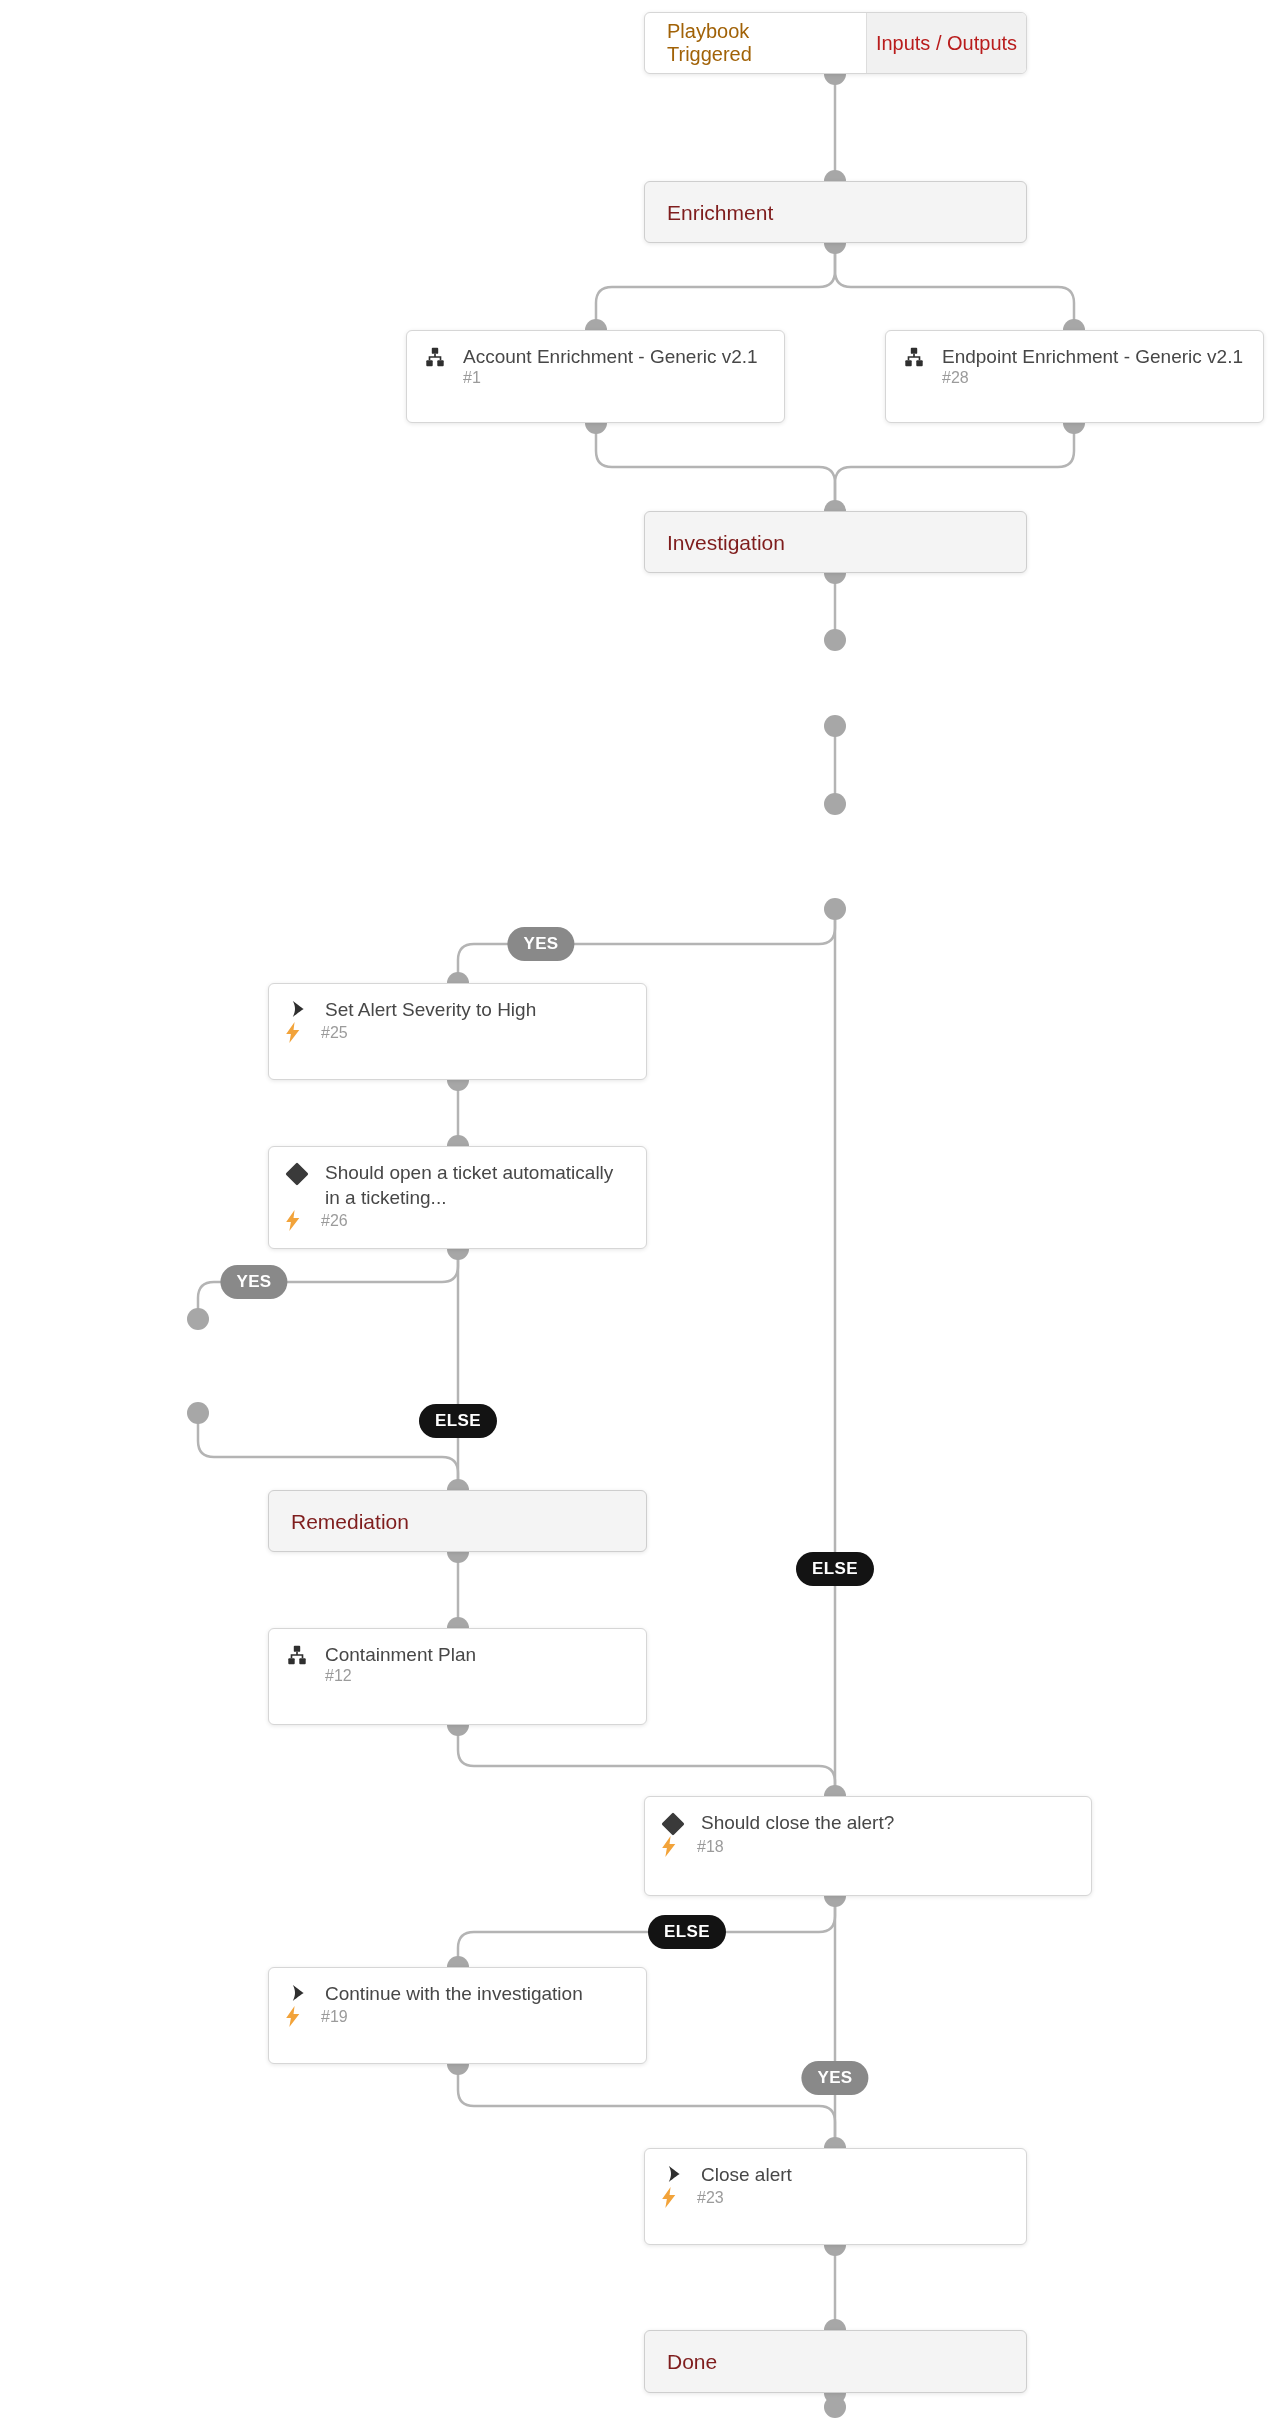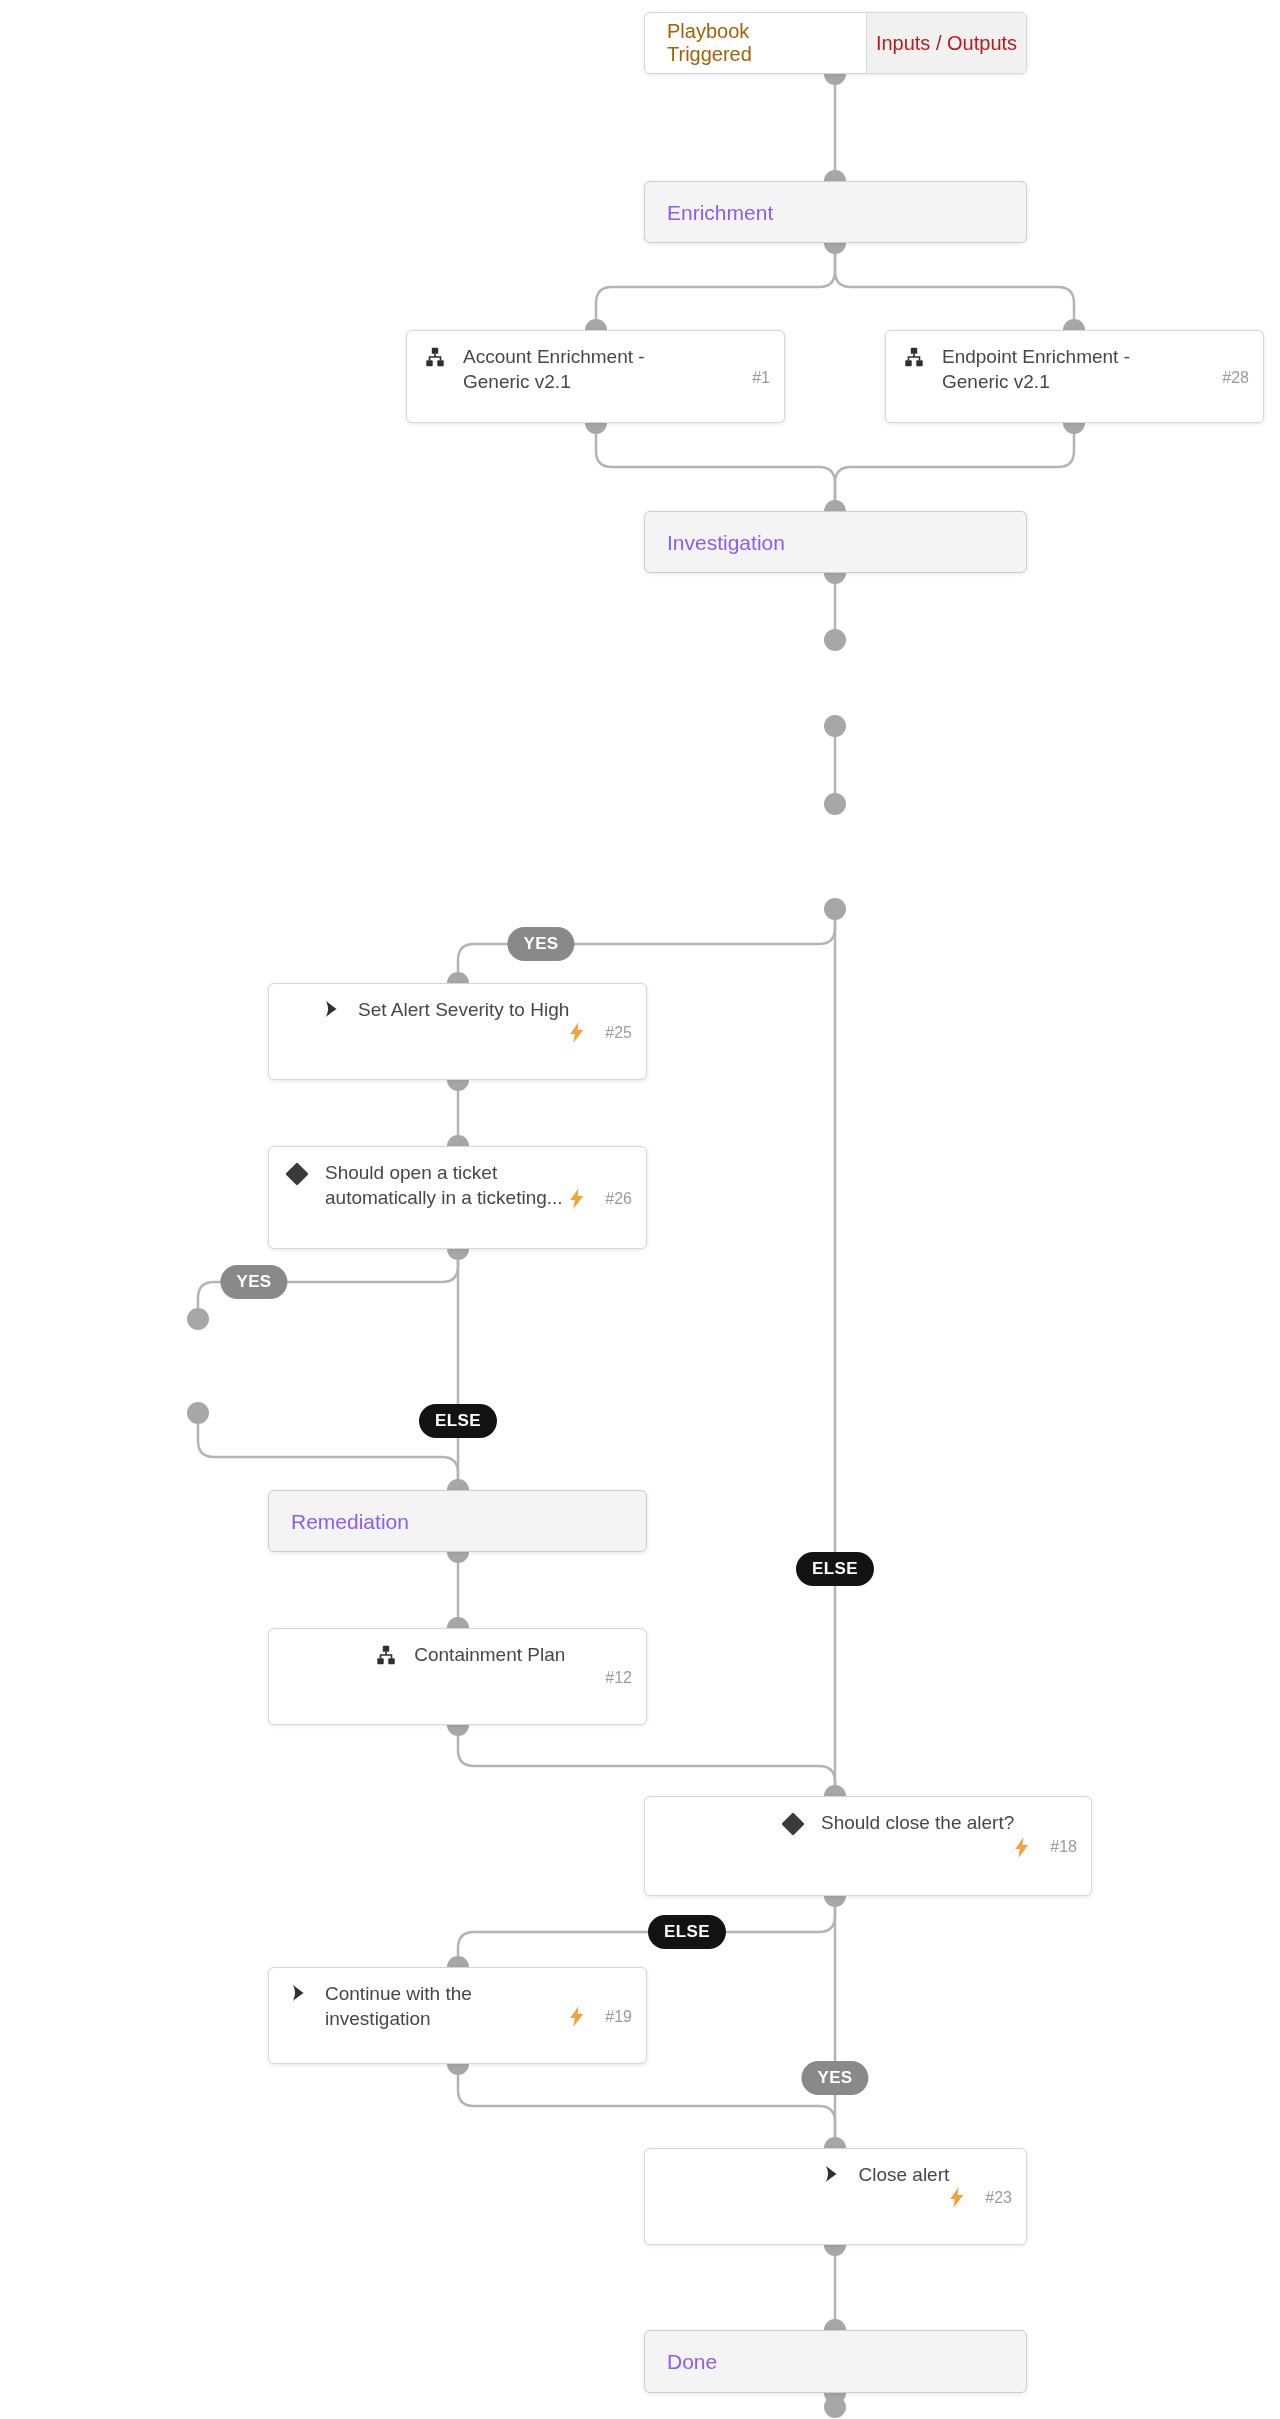--- a/index.html
+++ b/index.html
@@ -2,32 +2,32 @@
 <html><head>
 <meta charset="utf-8">
 <style>
   * { margin:0; padding:0; box-sizing:border-box; }
   html,body { background:#ffffff; }
   body { font-family:"Liberation Sans", sans-serif; }
   #canvas { position:relative; width:1280px; height:2419px; background:#ffffff; overflow:hidden; }
   #edges { position:absolute; left:0; top:0; z-index:1; }
   .node { position:absolute; z-index:2; background:#ffffff; border:1px solid #d6d6d6; border-radius:6px;
           box-shadow:0 1px 4px rgba(0,0,0,0.10); }
-  .task { display:flex; flex-direction:row; justify-content:flex-end; padding:13px 14px 11px 16px; }
+  .task { display:flex; flex-direction:column; justify-content:flex-start; padding:13px 14px 11px 16px; }
   .trow { display:flex; align-items:flex-start; gap:16px; }
   .icon { width:24px; flex:0 0 24px; display:flex; align-items:center; justify-content:center; padding-top:2px; }
   .title { font-size:19px; line-height:25px; color:#474747; }
   .footer { display:flex; align-items:center; }
   .footer .bolt { width:16px; display:flex; }
   .footer .num { font-size:16px; color:#9b9b9b; margin-left:20px; }
   .footer.indent { padding-left:40px; }
   .footer.indent .num { margin-left:0; }
   .section { display:flex; align-items:center; padding:0 22px; background:#f4f4f4; border-color:#cecece;
              font-size:21px; color:#3d3d3d; }
-  .section .title { font-size:21px; color:#8b5cf6; }
+  .section .title { font-size:21px; color:#7f1d1d; }
   .trigger { display:flex; padding:0; overflow:hidden; }
   .trigger-left { flex:1; display:flex; align-items:center; padding-left:22px; font-size:20px; color:#a16207; }
   .trigger-right { width:160px; background:#f1f1f1; border-left:1px solid #dddddd; display:flex;
                    align-items:center; justify-content:center; font-size:20px; color:#b91c1c;margin-left:28px; }
   .badge { position:absolute; z-index:3; transform:translate(-50%,-50%); color:#ffffff; font-weight:700;
            font-size:17px; letter-spacing:0.4px; padding:7px 16px; border-radius:999px; white-space:nowrap; }
   .badge.yes { background:#898989; }
   .badge.else { background:#131313; }
 </style>
 </head>

